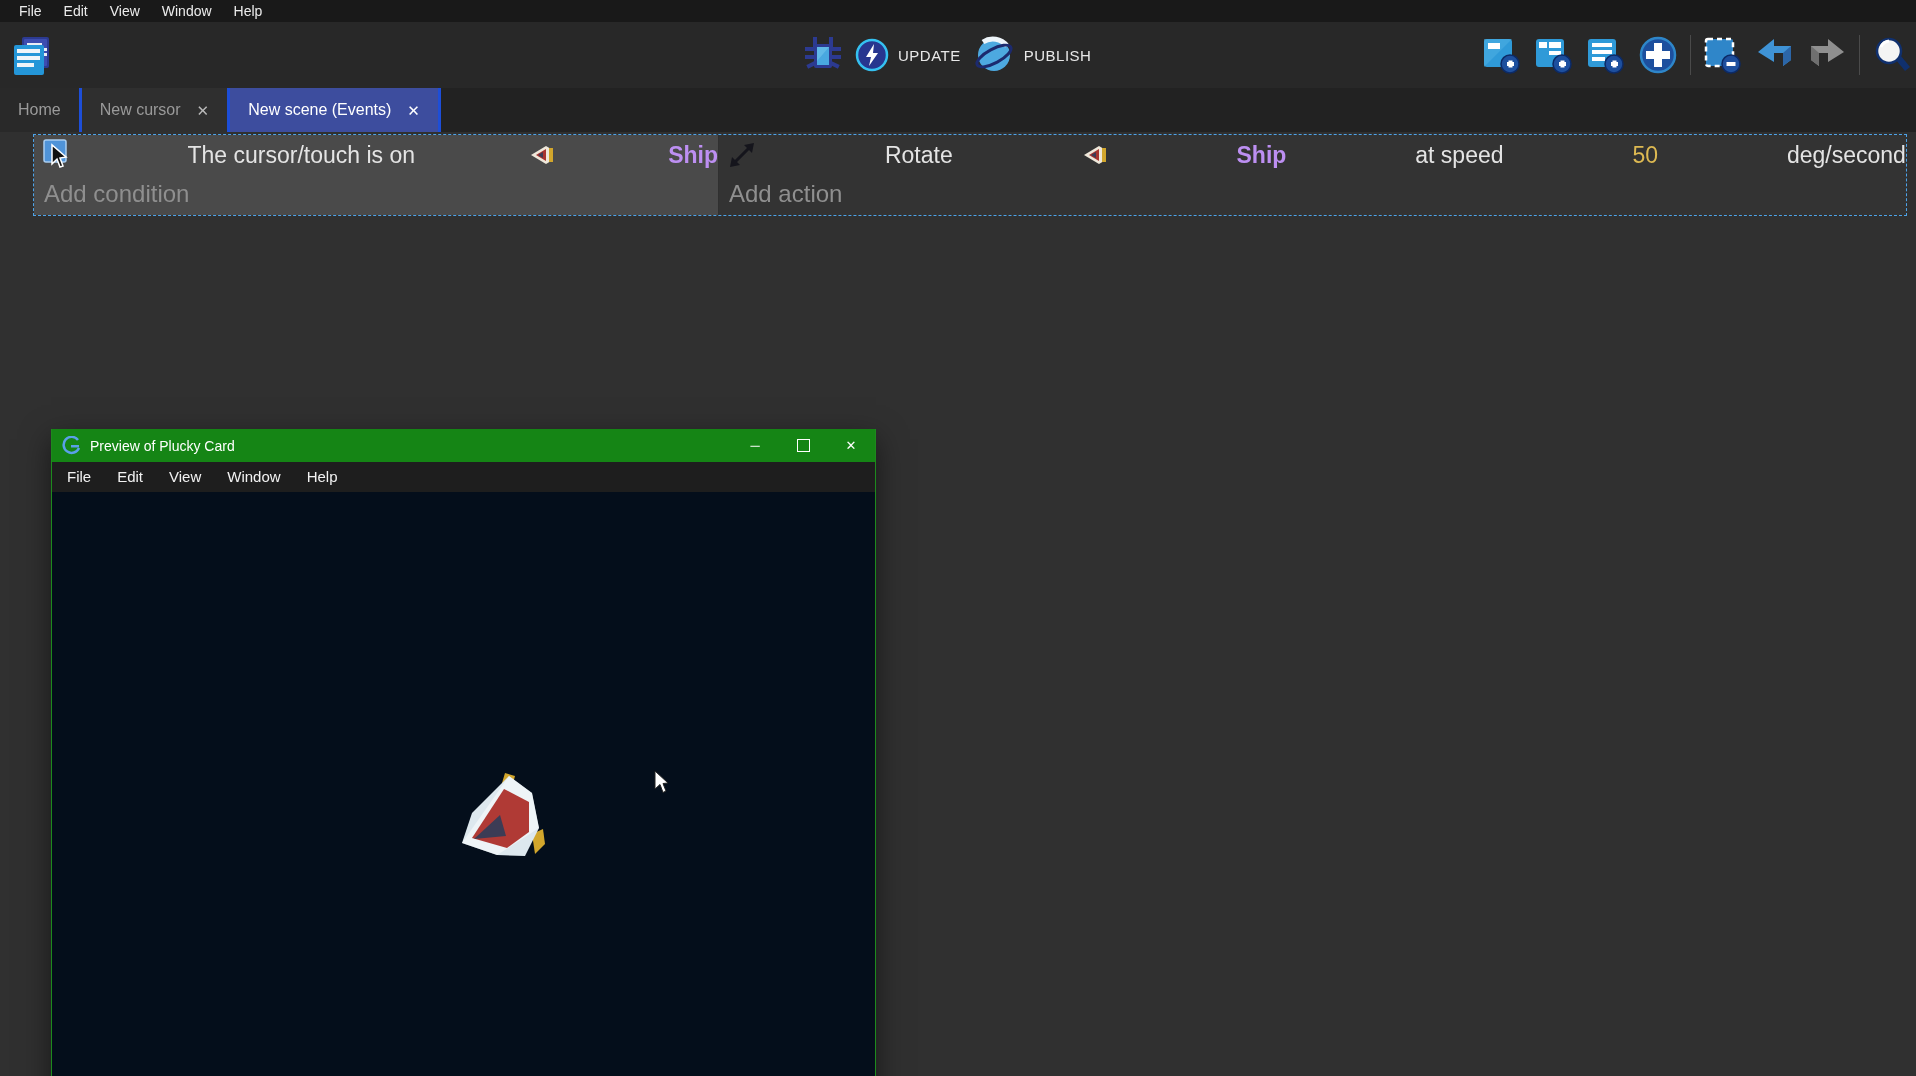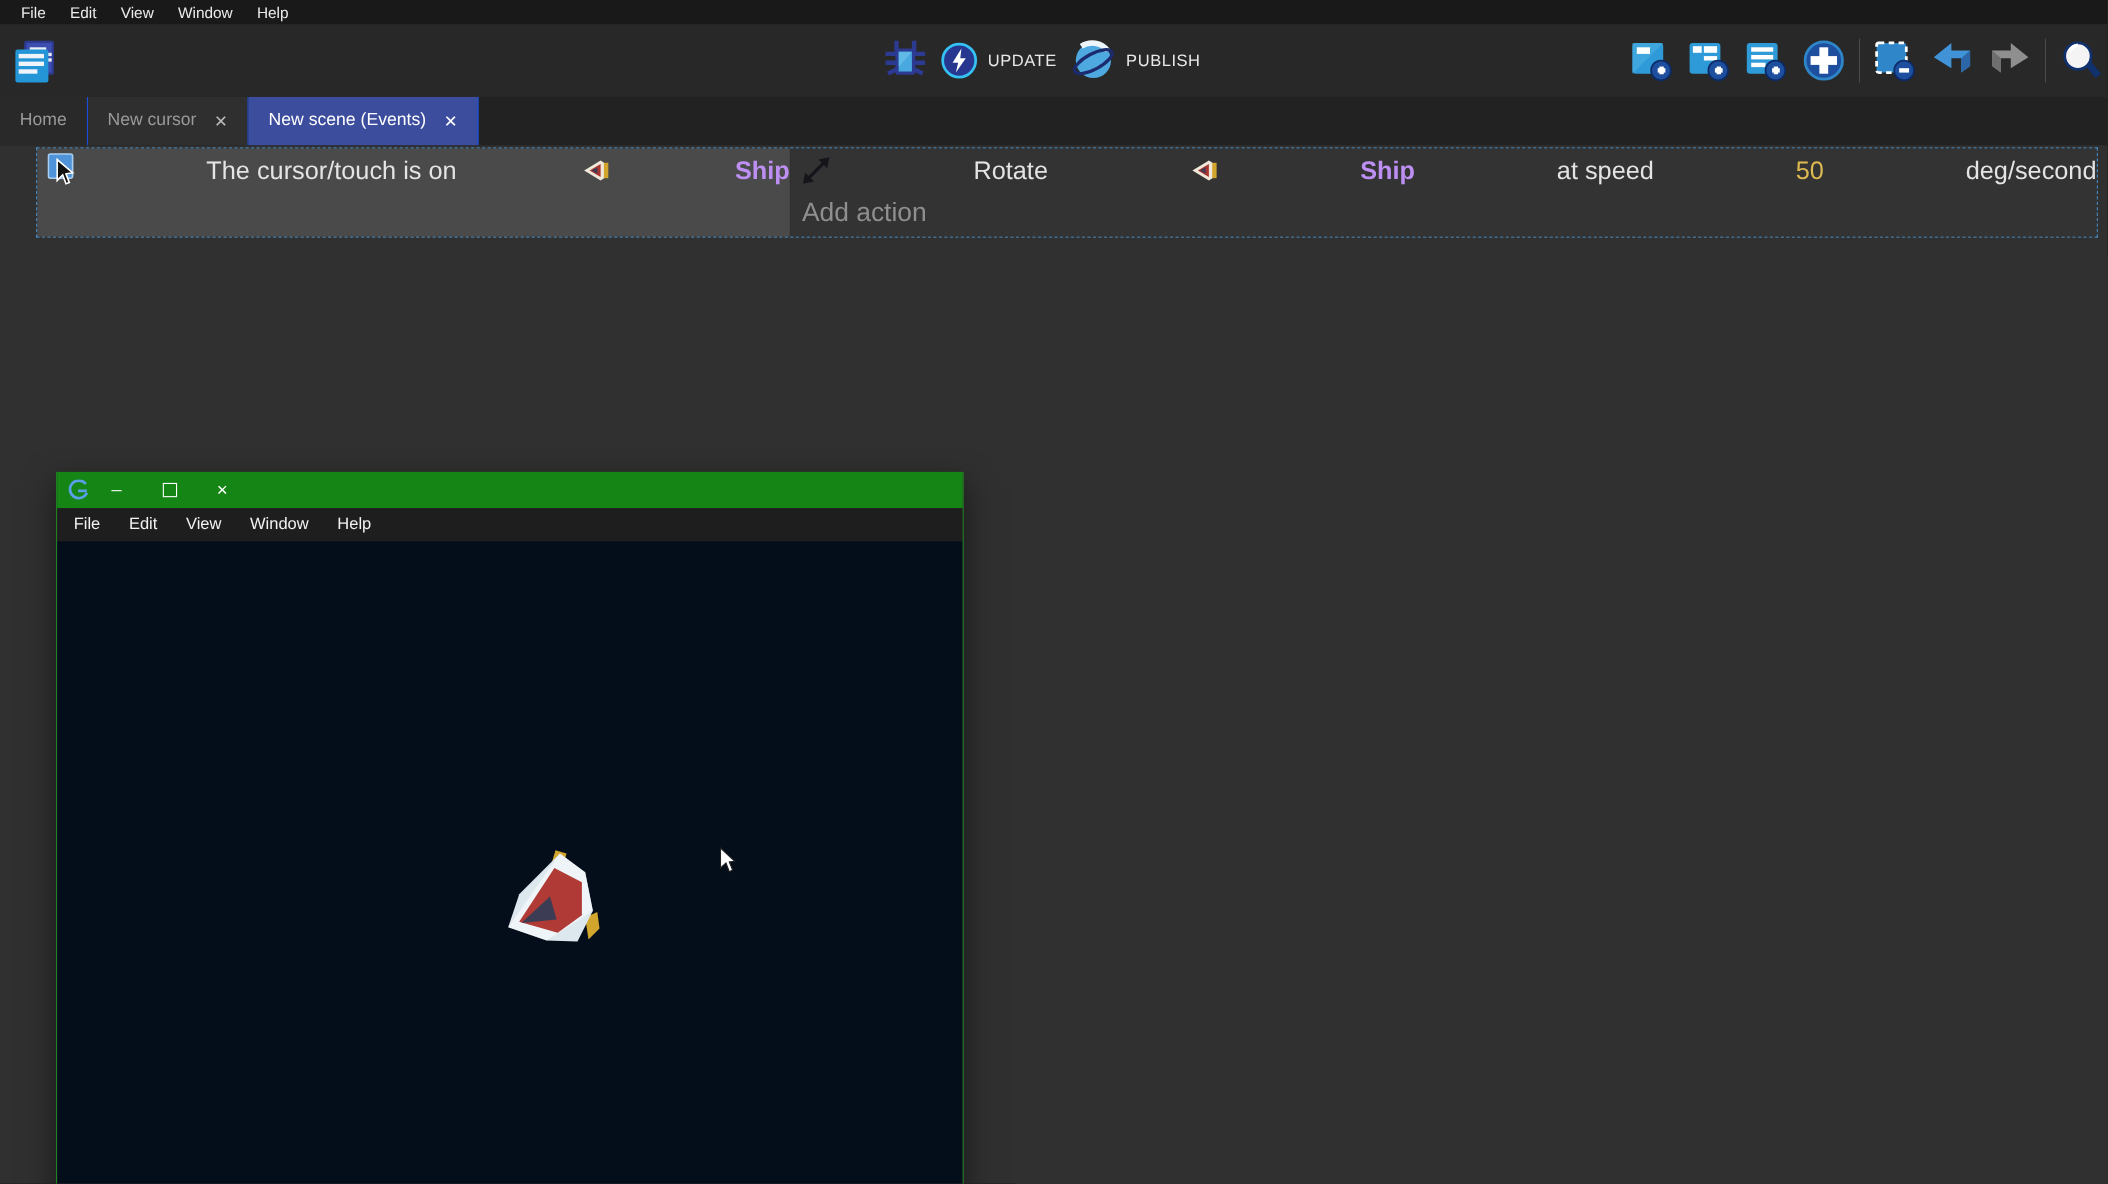--- a/index.html
+++ b/index.html
@@ -18,21 +18,21 @@
   .center-tools{position:absolute;left:803px;top:0;height:66px;display:flex;align-items:center;gap:12px;}
   .tool-label{color:#e8e8e8;font-size:15px;letter-spacing:.5px;}
   .labeled-btn{display:flex;align-items:center;gap:9px;cursor:pointer;}
   .right-tools{position:absolute;right:4px;top:0;height:66px;display:flex;align-items:center;gap:12px;}
   .tsep{width:1px;height:40px;background:#4a4a4a;}
   .ticon{width:40px;height:40px;display:flex;align-items:center;justify-content:center;cursor:pointer;}
 
   
   .tabbar{position:absolute;left:0;top:88px;right:0;height:44px;background:#222222;display:flex;z-index:20;}
   .tab{display:flex;align-items:center;height:44px;padding:0 18px;font-size:16px;color:#9a9a9a;
-       background:#292929;border-right:1px solid #1d4ed8;cursor:pointer;}
+       background:#292929;border-right:3px solid #1d4ed8;cursor:pointer;}
   .tab.second{background:#2f2f2f;}
   .tab.active{background:#3d4d9e;color:#ffffff;}
   .tab .close{margin-left:16px;font-size:15px;color:#b9b9b9;cursor:pointer;line-height:1;}
   .tab.active .close{color:#ffffff;}
 
   
   .events{position:absolute;left:0;top:132px;right:0;bottom:0;background:#303030;}
   .event-row{position:absolute;left:33px;top:2px;width:1872px;height:80px;
              border:1px dashed #4da3e8;}
   .cond-cell{position:absolute;left:0;top:0;width:684px;height:80px;background:#4a4a4a;}
@@ -220,20 +220,21 @@
           </svg>
           <span>The cursor/touch is on</span>
           <svg width="26" height="22" viewBox="0 0 26 22">
             <polygon points="2,11 17,2 22,5 22,17 17,20" fill="#efe8da"></polygon>
             <polygon points="7,11 17,5 17,17" fill="#a8342f"></polygon>
             <rect x="20" y="4" width="4" height="14" fill="#d2a62c"></rect>
             <polygon points="9,11 14,8 14,14" fill="#3c3c55"></polygon>
           </svg>
           <span class="obj-name">Ship</span>
         </div>
+        <div class="ev-placeholder">Add condition</div>
       </div>
       <div class="act-cell">
         <div class="ev-line">
           <svg width="28" height="28" viewBox="0 0 28 28">
             <line x1="6" y1="22" x2="22" y2="6" stroke="#15151c" stroke-width="3"></line>
             <polygon points="2,26 4,16 12,24" fill="#15151c"></polygon>
             <polygon points="26,2 16,4 24,12" fill="#15151c"></polygon>
           </svg>
           <span>Rotate</span>
           <svg width="26" height="22" viewBox="0 0 26 22">
@@ -251,20 +252,21 @@
       </div>
     </div>
 
 
     <div class="preview">
       <div class="p-titlebar">
         <svg width="20" height="20" viewBox="0 0 20 20">
           <path d="M16 4 A 8 8 0 1 0 17 12" stroke="#5aa0e8" stroke-width="2.5" fill="none"></path>
           <rect x="9" y="9" width="8" height="2.5" fill="#5aa0e8"></rect>
         </svg>
+        <span class="p-title">Preview of Plucky Card</span>
         <div class="p-ctrl">─</div>
         <div class="p-ctrl max">
             <span></span>
           </div>
         <div class="p-ctrl">✕</div>
       </div>
       <div class="p-menubar">
         <div class="mitem">File</div>
         <div class="mitem">Edit</div>
         <div class="mitem">View</div>

